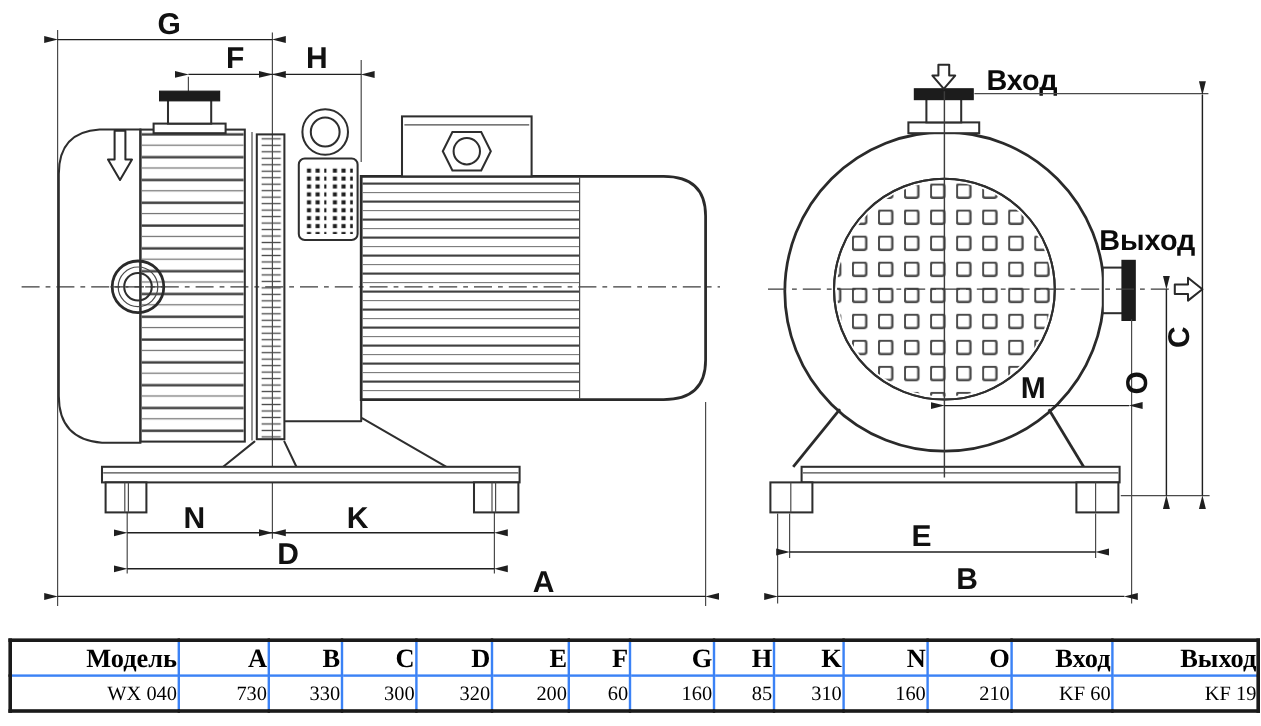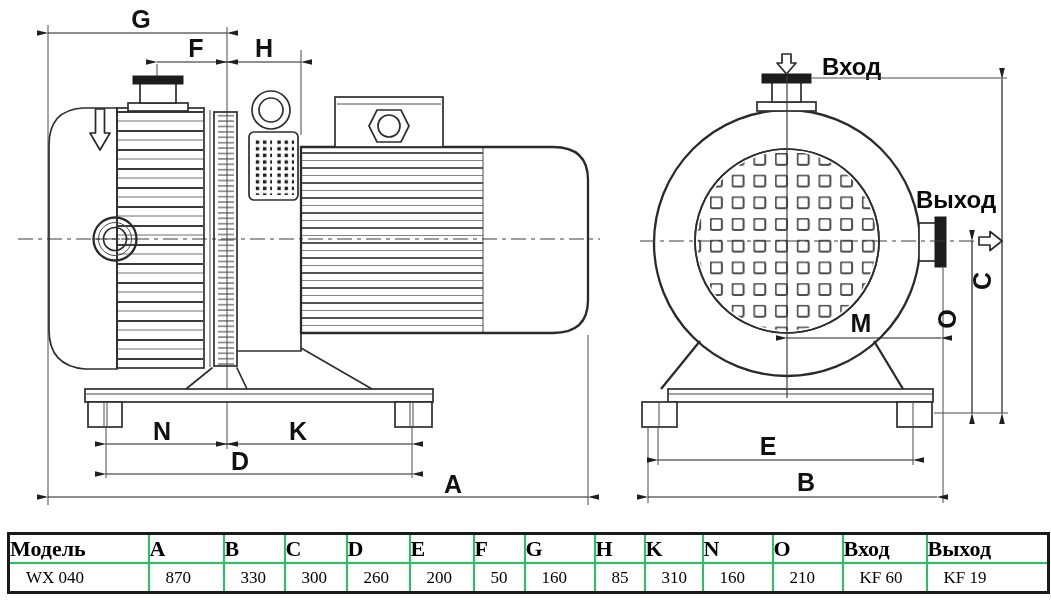--- a/index.html
+++ b/index.html
@@ -13,21 +13,21 @@
   .thin{stroke:#4a4a4a;stroke-width:1;fill:none;}
   .dimln{stroke:#1f1f1f;stroke-width:1.2;fill:none;}
   .cl{stroke:#3c3c3c;stroke-width:1.1;fill:none;stroke-dasharray:15 5 4 5;}
   .dark{fill:#1c1c1c;stroke:#1c1c1c;}
   .dimtxt{font-family:"Liberation Sans",sans-serif;font-weight:bold;font-size:25px;
           fill:#111;text-anchor:middle;}
   .porttxt{font-family:"Liberation Sans",sans-serif;font-weight:bold;font-size:24px;fill:#0a0a0a;}
   
   .spec{position:absolute;left:7px;top:532px;width:1040px;border-collapse:collapse;
         table-layout:fixed;font-family:"Liberation Serif",serif;color:#000;background:#fff;}
-  .spec td,.spec th{border:2px solid #22c55e;text-align:left;vertical-align:middle;
+  .spec td,.spec th{border:2px solid #3b82f6;text-align:right;vertical-align:middle;
         height:27px;padding:0;font-size:22px;overflow:hidden;}
   .spec th{font-weight:bold;}
   .spec{border:3px solid #1a1a1a;}
   .spec td{font-size:17px;padding-left:16px;}
 </style>
 </head>
 <body>
 
 <div class="stage">
 
@@ -253,26 +253,26 @@
     <th>G</th>
     <th>H</th>
     <th>K</th>
     <th>N</th>
     <th>O</th>
     <th>Вход</th>
     <th>Выход</th>
   </tr>
   <tr>
     <td>WX 040</td>
-    <td>870</td>
+    <td>730</td>
     <td>330</td>
     <td>300</td>
-    <td>260</td>
+    <td>320</td>
     <td>200</td>
-    <td>50</td>
+    <td>60</td>
     <td>160</td>
     <td>85</td>
     <td>310</td>
     <td>160</td>
     <td>210</td>
     <td>KF 60</td>
     <td>KF 19</td>
   </tr>
 </tbody>
     </table>

